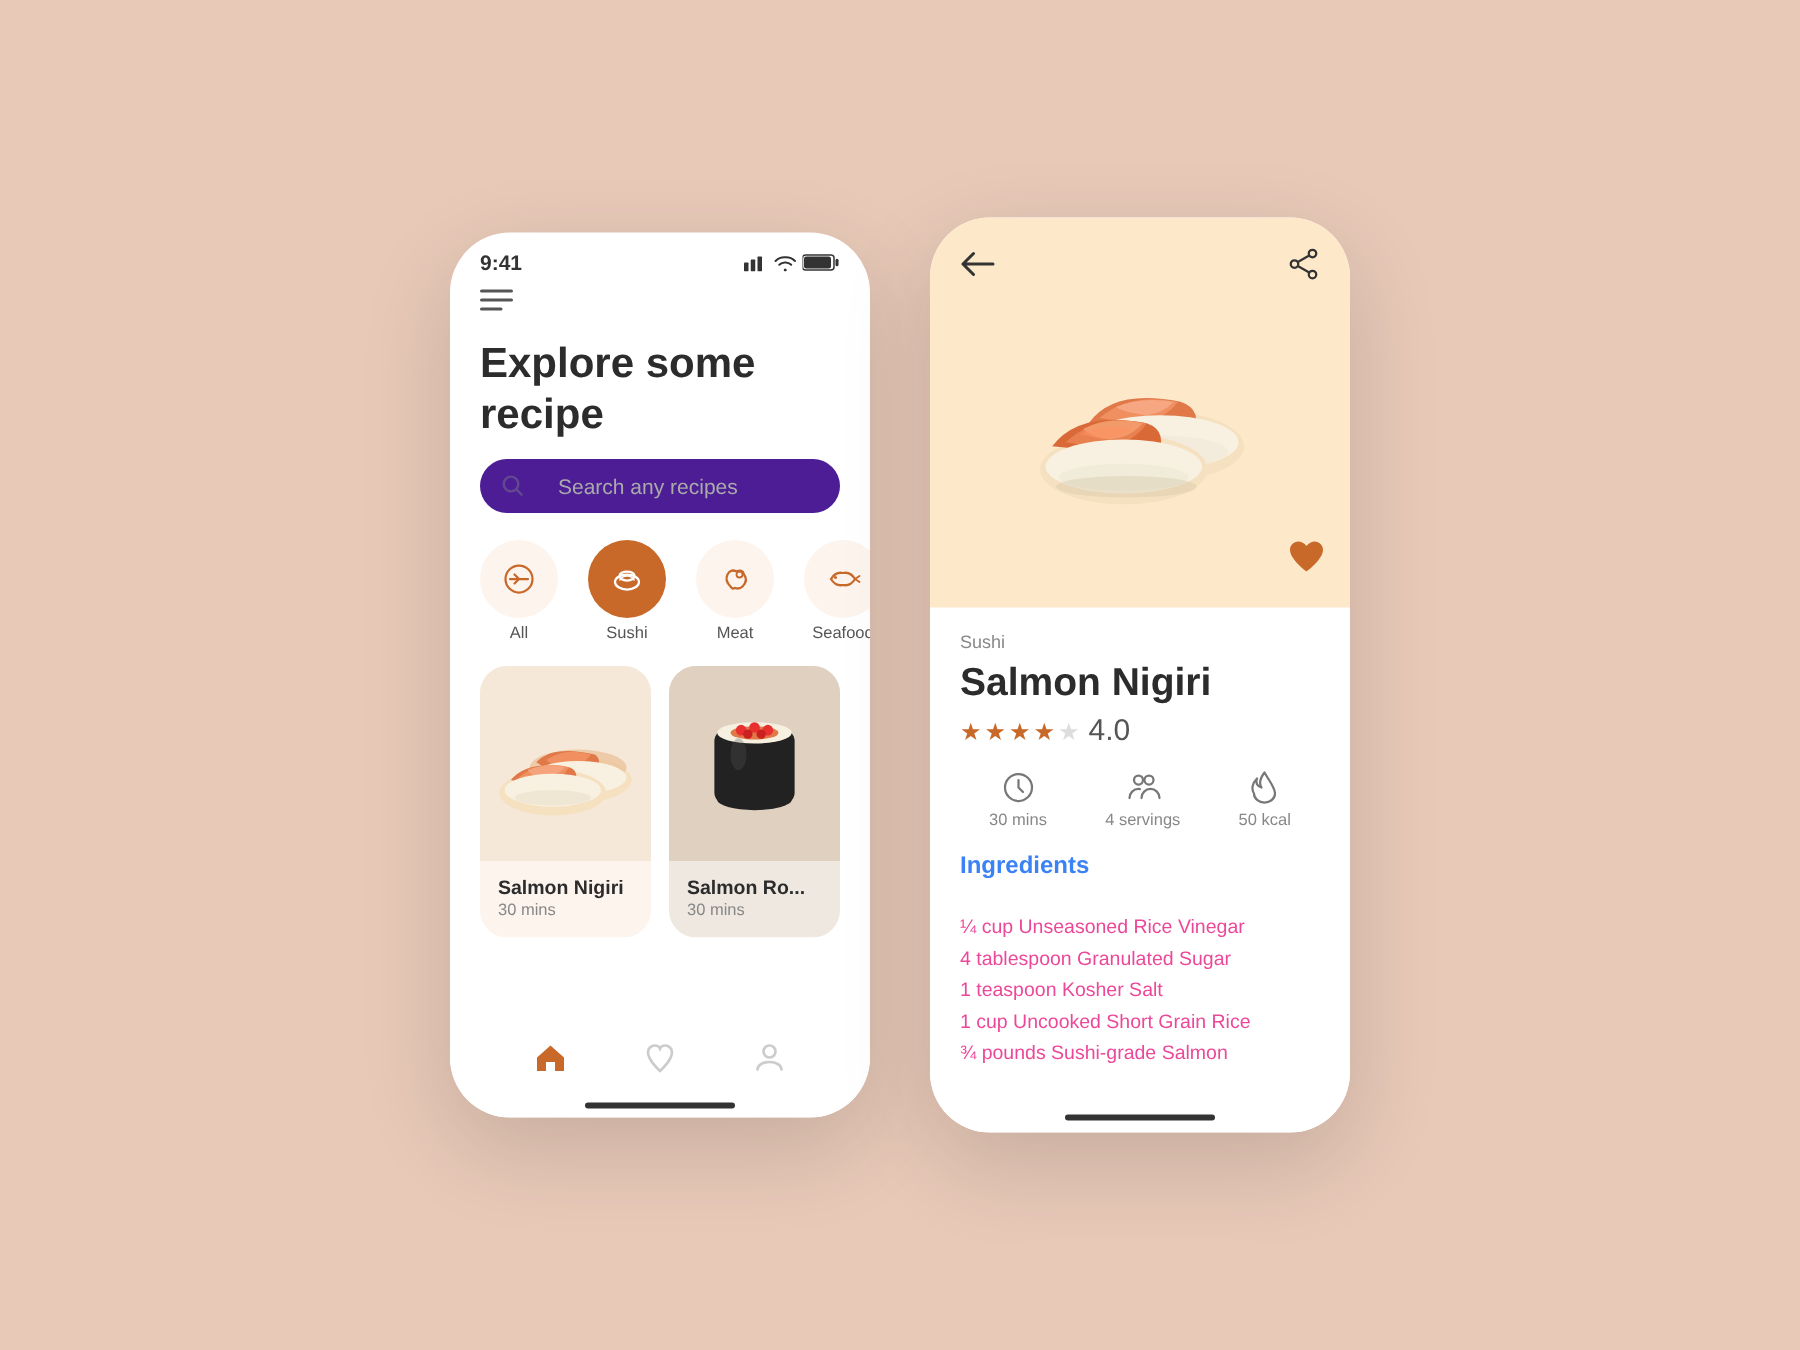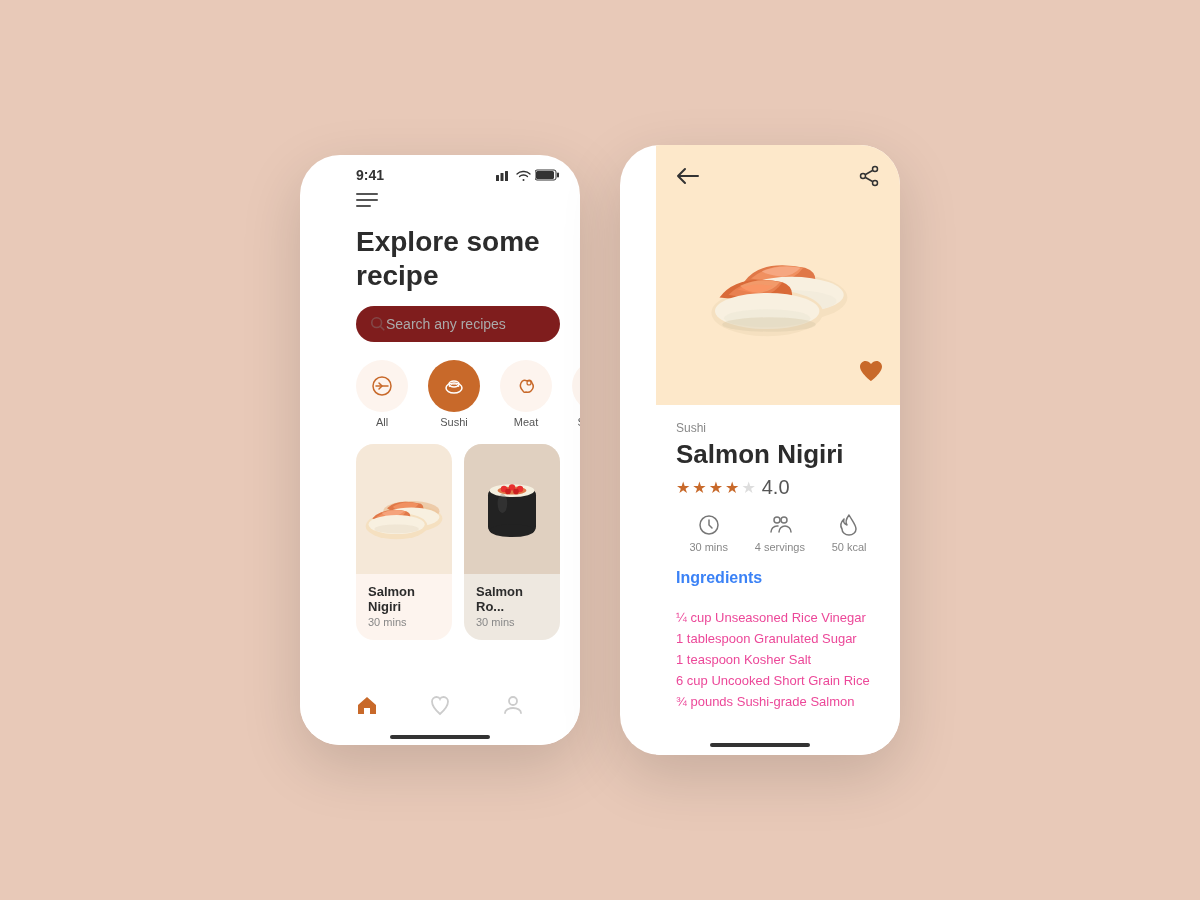--- a/index.html
+++ b/index.html
@@ -21,21 +21,20 @@
       align-items: center;
     }
 
     
     .phone {
       background: #fff;
       border-radius: 40px;
       overflow: hidden;
       box-shadow: 0 20px 60px rgba(0,0,0,0.15);
       position: relative;
-      padding-left: 36px;
     }
 
     .phone-1 {
       width: 280px;
       height: 590px;
     }
 
     .phone-2 {
       width: 280px;
       height: 610px;
@@ -77,26 +76,26 @@
       padding: 10px 20px 14px;
       font-size: 28px;
       font-weight: 700;
       color: #2c2c2c;
       line-height: 1.2;
     }
 
     
     .search-bar {
       margin: 0 20px 18px;
-      background: #7f1d1d;
+      background: #4c1d95;
       border-radius: 25px;
       display: flex;
       align-items: center;
       padding: 10px 14px;
-      gap: 0;
+      gap: 22px;
     }
     .search-icon-svg {
       width: 16px;
       height: 16px;
       opacity: 0.4;
     }
     .search-placeholder {
       font-size: 14px;
       color: #aaa;
     }
@@ -609,22 +608,22 @@
         <div class="meta-item">
           <svg class="meta-svg" viewBox="0 0 24 24">
             <path d="M12 2C9 6 8 9 10 12C7 11 6 9 7 6C4 9 3 13 5 16C5 19.3 8.1 22 12 22C15.9 22 19 19.3 19 16C19 12 16 9 12 2Z" stroke="#777" stroke-width="1.5" fill="none" stroke-linejoin="round"></path>
           </svg>
           <span class="meta-label">50 kcal</span>
         </div>
       </div>
 
       <div class="ingredients-title">Ingredients</div>
       <div class="ingredient-item">¼ cup Unseasoned Rice Vinegar</div>
-      <div class="ingredient-item">1 tablespoon Granulated Sugar</div>
+      <div class="ingredient-item">4 tablespoon Granulated Sugar</div>
       <div class="ingredient-item">1 teaspoon Kosher Salt</div>
-      <div class="ingredient-item">6 cup Uncooked Short Grain Rice</div>
+      <div class="ingredient-item">1 cup Uncooked Short Grain Rice</div>
       <div class="ingredient-item">¾ pounds Sushi-grade Salmon</div>
     </div>
 
     <div class="detail-home-bar"></div>
   </div>
 
 </div>
 
 </body></html>

